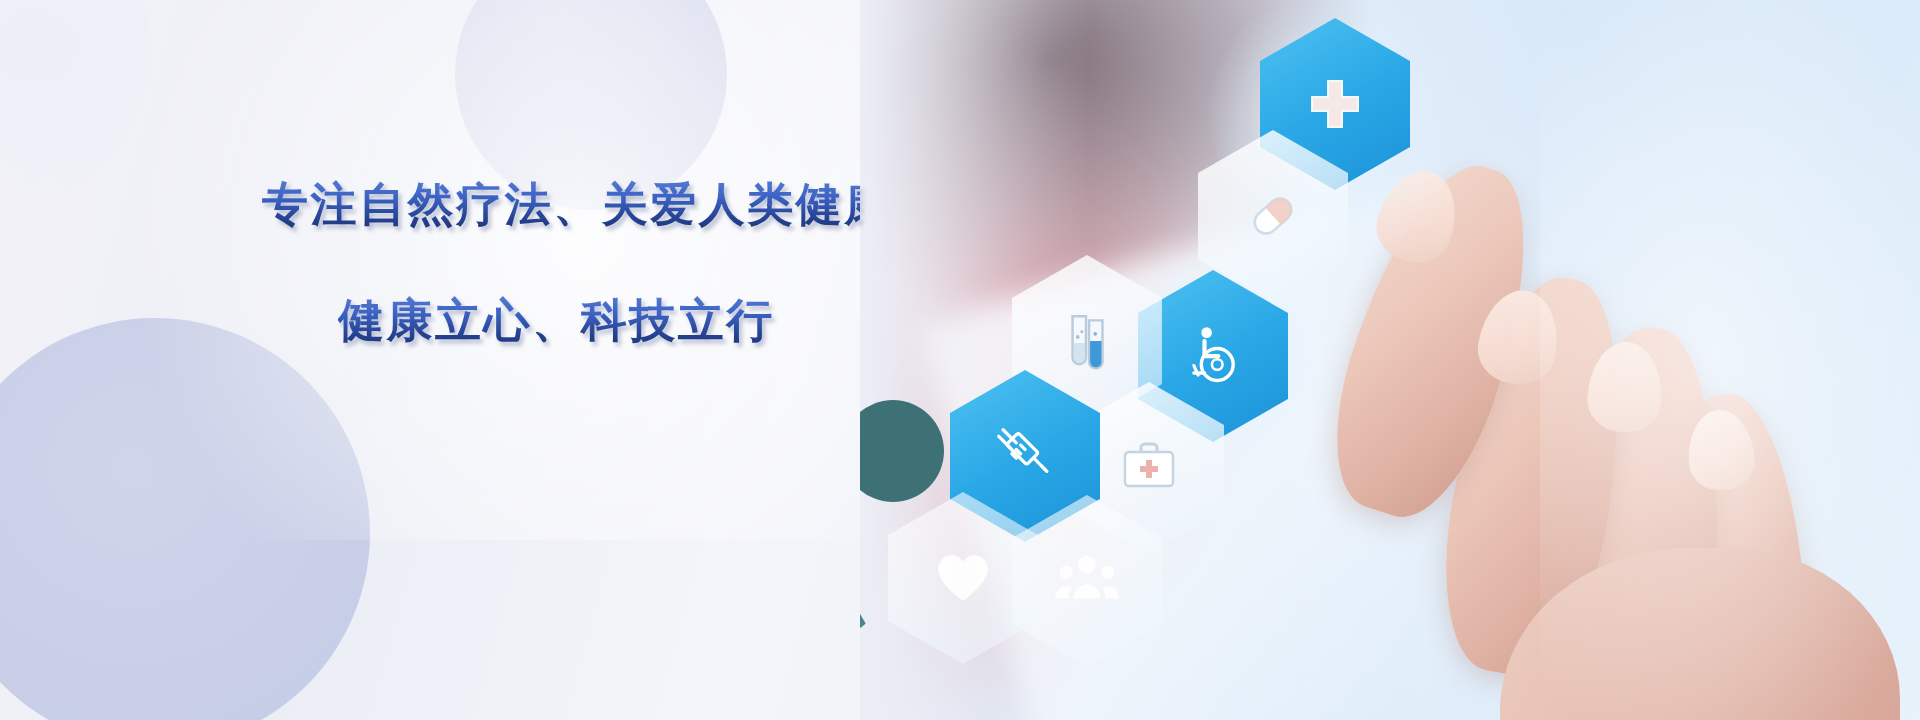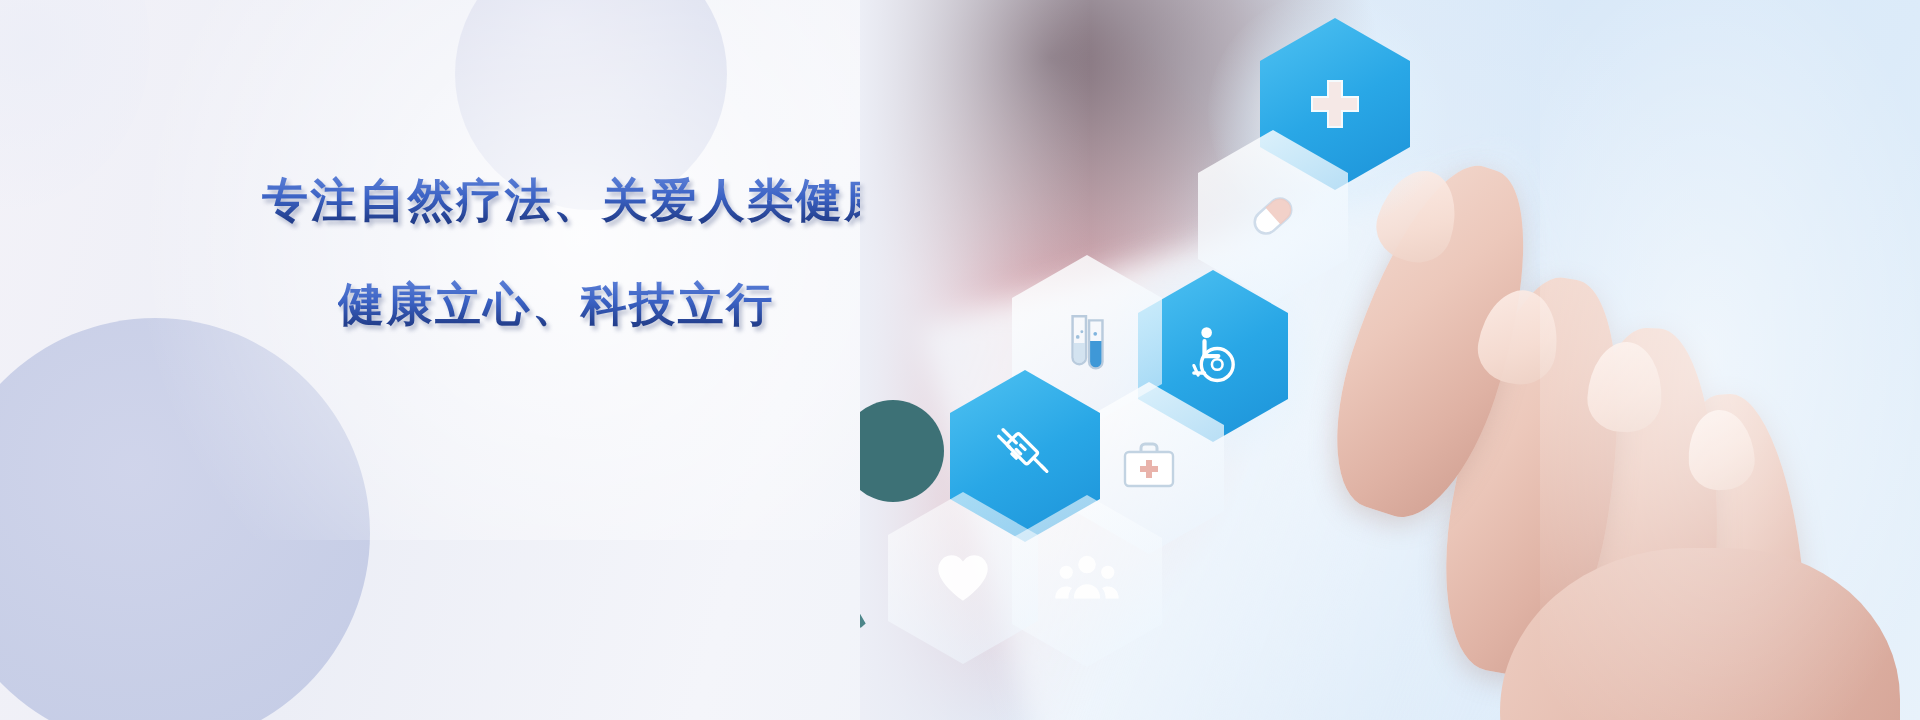--- a/index.html
+++ b/index.html
@@ -45,24 +45,23 @@
   .hl-line{
     font-weight:bold;
     letter-spacing:.055em;
     white-space:nowrap;
     background:linear-gradient(180deg,#5b7fd6 0%,#3b62c4 38%,#24408f 78%,#1d3578 100%);
     -webkit-background-clip:text;
     background-clip:text;
     color:transparent;
     -webkit-text-fill-color:transparent;
     filter:drop-shadow(3px 4px 2px rgba(120,130,165,.48));
-    font-family:Liberation Mono, monospace;
   }
   #hl-line-1{font-size:46px;line-height:56px;margin-left:262px;}
-  #hl-line-2{font-size:46px;line-height:56px;margin-left:338px;margin-top:48px;}
+  #hl-line-2{font-size:46px;line-height:56px;margin-left:338px;margin-top:60px;}
 
   
   #photo{
     position:absolute;left:860px;top:0;width:1060px;height:720px;
     overflow:hidden;
   }
   #photo-base{
     position:absolute;inset:0;
     background:
       radial-gradient(ellipse 420px 330px at 18% 8%,   rgba(120,102,112,.92) 0%, rgba(150,128,136,.55) 45%, rgba(205,196,200,0) 78%),

